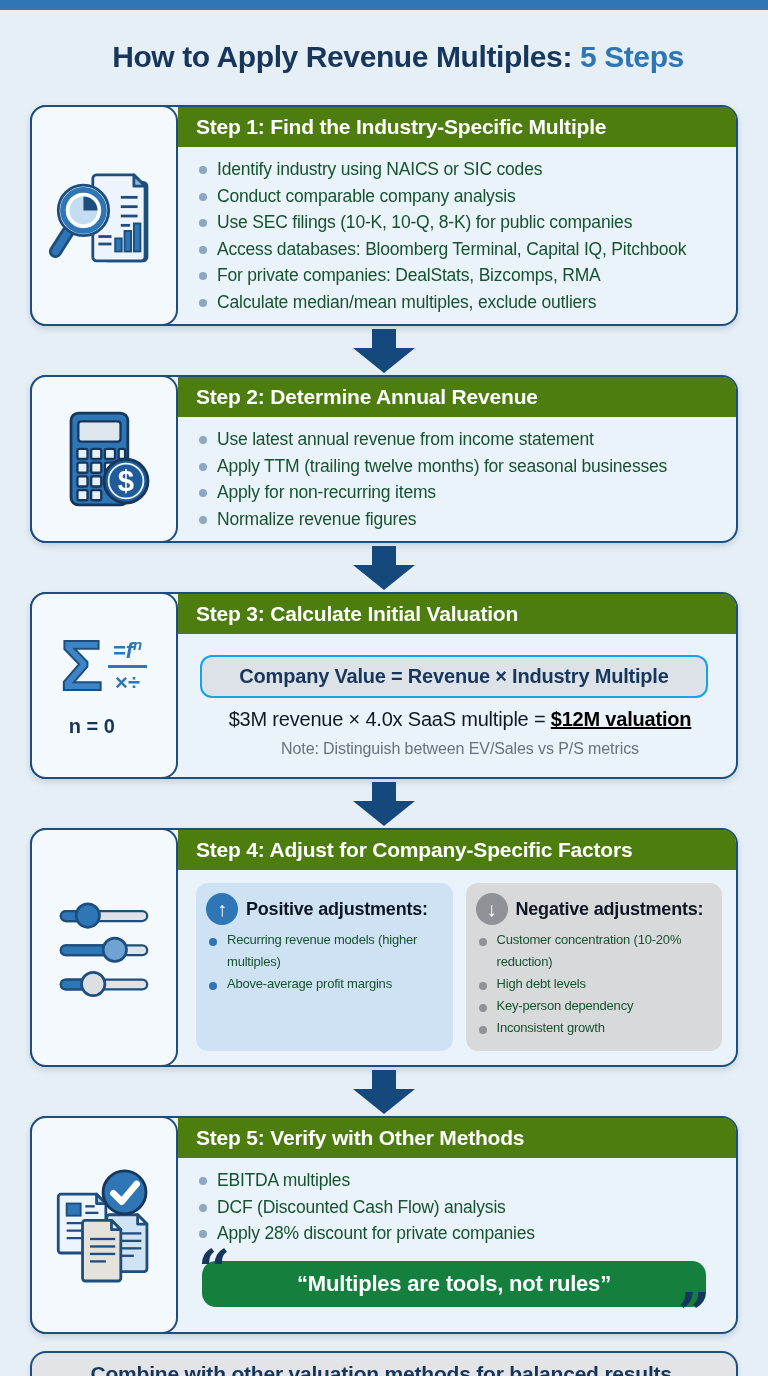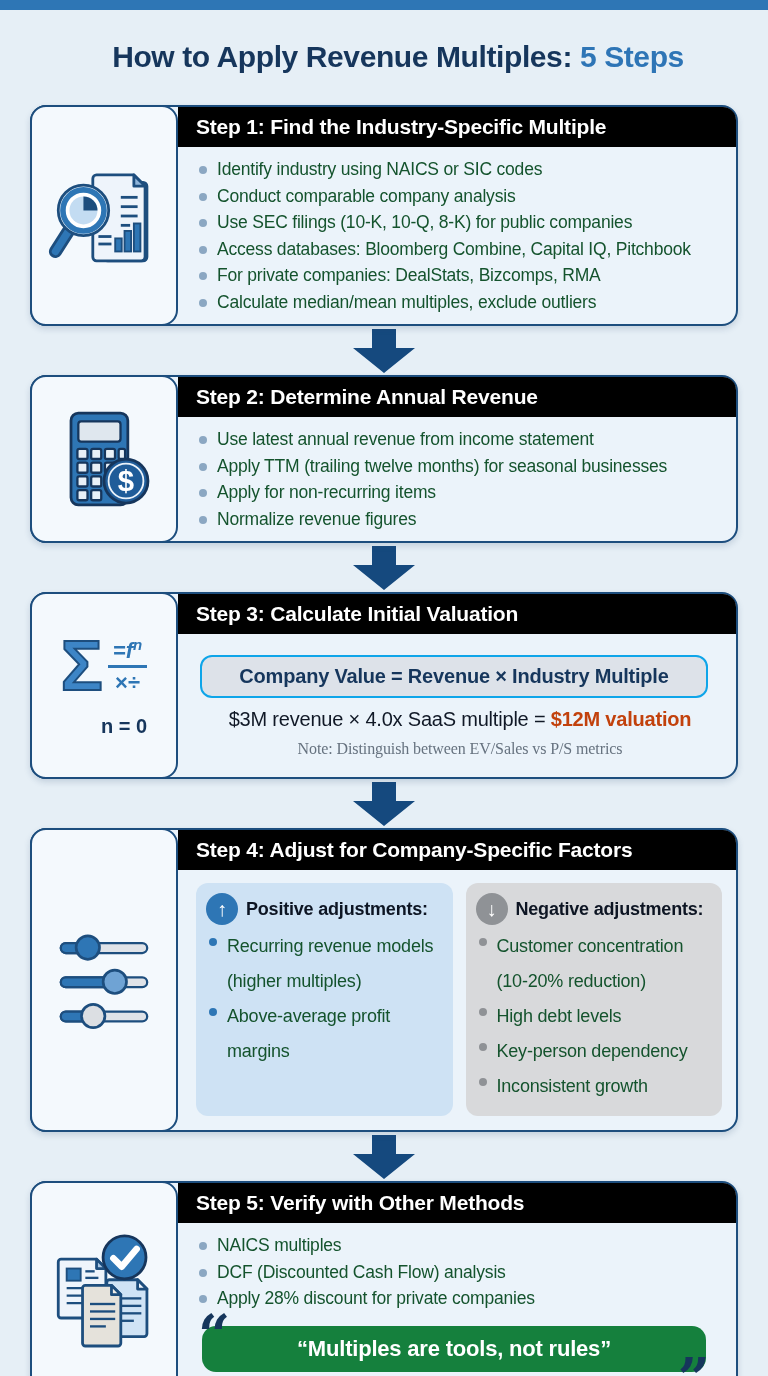--- a/index.html
+++ b/index.html
@@ -26,21 +26,21 @@
   .card.first{margin-top:31px;}
   .icon-panel{
     position:absolute;left:-2px;top:-2px;bottom:-2px;width:148px;
     background:#f4f9fd;border:2px solid #1d4e7e;border-radius:16px;
     box-sizing:border-box;
     display:flex;align-items:center;justify-content:center;
     z-index:2;
   }
   .card-right{margin-left:146px;position:relative;z-index:1;}
   .step-header{
-    background:#000000;color:#ffffff;
+    background:#4d7c0f;color:#ffffff;
     font-size:21px;font-weight:bold;letter-spacing:-0.2px;
     padding:8px 10px 8px 18px;
     border-top-right-radius:13px;
   }
   .card-body{padding:9px 12px 9px 18px;}
   ul.bullets{list-style:none;margin:0;padding:0;}
   ul.bullets li{
     position:relative;padding-left:21px;
     font-size:17.5px;line-height:26.5px;color:#14532d;letter-spacing:-0.2px;
   }
@@ -58,51 +58,51 @@
   
   .formula-pill{
     margin:12px 16px 0 4px;background:#dde2e9;
     border:2px solid #0ea5e9;border-radius:12px;
     text-align:center;font-size:20px;font-weight:bold;color:#16365c;
     padding:8px 4px;letter-spacing:-0.2px;
   }
   .example-line{
     text-align:center;font-size:20px;color:#101826;margin-top:10px;letter-spacing:-0.2px;
   }
-  .example-line .highlight{font-weight:bold;color:#c2410c;}
+  .example-line .highlight{font-weight:bold;color:#000000;text-decoration:underline;}
   .note-line{
-    text-align:center;font-size:16px;color:#66727f;margin:9px 0 10px;letter-spacing:-0.1px;font-family:Liberation Serif, serif;
+    text-align:center;font-size:16px;color:#66727f;margin:9px 0 10px;letter-spacing:-0.1px;
   }
   .sigma-box{text-align:center;}
   .sigma-row{display:flex;align-items:center;justify-content:center;}
   .sigma-glyph{
     font-size:70px;font-weight:bold;color:#3d85c6;line-height:0.95;
     -webkit-text-stroke:2px #1d4e7e;
   }
   .frac{display:inline-flex;flex-direction:column;align-items:center;margin-left:5px;color:#2e76b5;font-weight:bold;justify-content:space-between;}
   .frac-top{font-size:22px;font-style:italic;border-bottom:3px solid #2e76b5;padding:0 5px 1px;}
   .frac-top sup{font-size:15px;font-style:italic;}
   .frac-bottom{font-size:22px;padding-top:2px;}
-  .sigma-limit{font-size:20px;font-weight:bold;color:#16365c;margin-top:16px;text-align:right;padding-left:8px;}
+  .sigma-limit{font-size:20px;font-weight:bold;color:#16365c;margin-top:16px;text-align:left;padding-left:8px;}
 
   
   .adjust-row{display:flex;gap:13px;padding:13px 14px 14px 18px;}
   .adjust-panel{flex:1;border-radius:12px;padding:10px 10px 12px 10px;}
   .adjust-panel.positive{background:#cee2f4;}
   .adjust-panel.negative{background:#d8d9db;}
   .panel-head{display:flex;align-items:center;gap:8px;font-size:18px;font-weight:bold;color:#0d1523;letter-spacing:-0.2px;}
   .circle-icon{
     width:32px;height:32px;border-radius:50%;flex:0 0 32px;
     display:flex;align-items:center;justify-content:center;
     color:#fff;font-size:20px;font-weight:bold;
   }
   .circle-icon.up{background:#2e76b5;}
   .circle-icon.down{background:#8f9296;}
   .adjust-panel ul.bullets{margin-top:4px;}
-  .adjust-panel ul.bullets li{font-size:18px;line-height:35px;}
+  .adjust-panel ul.bullets li{font-size:13px;line-height:22px;}
   .adjust-panel.positive .dot{background:#2e76b5;top:9px;}
   .adjust-panel.negative .dot{background:#8f9296;top:9px;}
 
   
   .quote-wrap{position:relative;margin:14px 18px 16px 6px;}
   .quote-bar{
     background:#15803d;border-radius:14px;color:#ffffff;
     text-align:center;font-size:22px;font-weight:bold;letter-spacing:-0.2px;
     padding:10px 0;
   }
@@ -152,21 +152,21 @@
       <path d="M38 54 L38 39 A15 15 0 0 1 53 54 Z" fill="#1d4e7e"></path>
     </svg>
   </div>
   <div class="card-right">
     <div class="step-header">Step 1: Find the Industry-Specific Multiple</div>
     <div class="card-body">
       <ul class="bullets">
         <li><span class="dot"></span><span>Identify industry using NAICS or SIC codes</span></li>
         <li><span class="dot"></span><span>Conduct comparable company analysis</span></li>
         <li><span class="dot"></span><span>Use SEC filings (10-K, 10-Q, 8-K) for public companies</span></li>
-        <li><span class="dot"></span><span>Access databases: Bloomberg Combine, Capital IQ, Pitchbook</span></li>
+        <li><span class="dot"></span><span>Access databases: Bloomberg Terminal, Capital IQ, Pitchbook</span></li>
         <li><span class="dot"></span><span>For private companies: DealStats, Bizcomps, RMA</span></li>
         <li><span class="dot"></span><span>Calculate median/mean multiples, exclude outliers</span></li>
       </ul>
     </div>
   </div>
 </div>
 
 <svg class="flow-arrow" viewBox="0 0 62 44">
     <polygon points="19,0 43,0 43,19 62,19 31,44 0,19 19,19" fill="#15497e"></polygon>
   </svg>
@@ -316,21 +316,21 @@
       <line x1="45" y1="94" x2="72" y2="94" stroke="#1d4e7e" stroke-width="2.5"></line>
       <line x1="45" y1="102" x2="62" y2="102" stroke="#1d4e7e" stroke-width="2.5"></line>
       <circle cx="82" cy="28" r="23" fill="#2e76b5" stroke="#16365c" stroke-width="3"></circle>
       <polyline points="70,29 79,38 95,19" fill="none" stroke="#ffffff" stroke-width="7" stroke-linecap="round" stroke-linejoin="round"></polyline>
     </svg>
   </div>
   <div class="card-right">
     <div class="step-header">Step 5: Verify with Other Methods</div>
     <div class="card-body">
       <ul class="bullets">
-        <li><span class="dot"></span><span>NAICS multiples</span></li>
+        <li><span class="dot"></span><span>EBITDA multiples</span></li>
         <li><span class="dot"></span><span>DCF (Discounted Cash Flow) analysis</span></li>
         <li><span class="dot"></span><span>Apply 28% discount for private companies</span></li>
       </ul>
       <div class="quote-wrap">
         <span class="qmark open">“</span>
         <div class="quote-bar">“Multiples are tools, not rules”</div>
         <span class="qmark close">”</span>
       </div>
     </div>
   </div>

